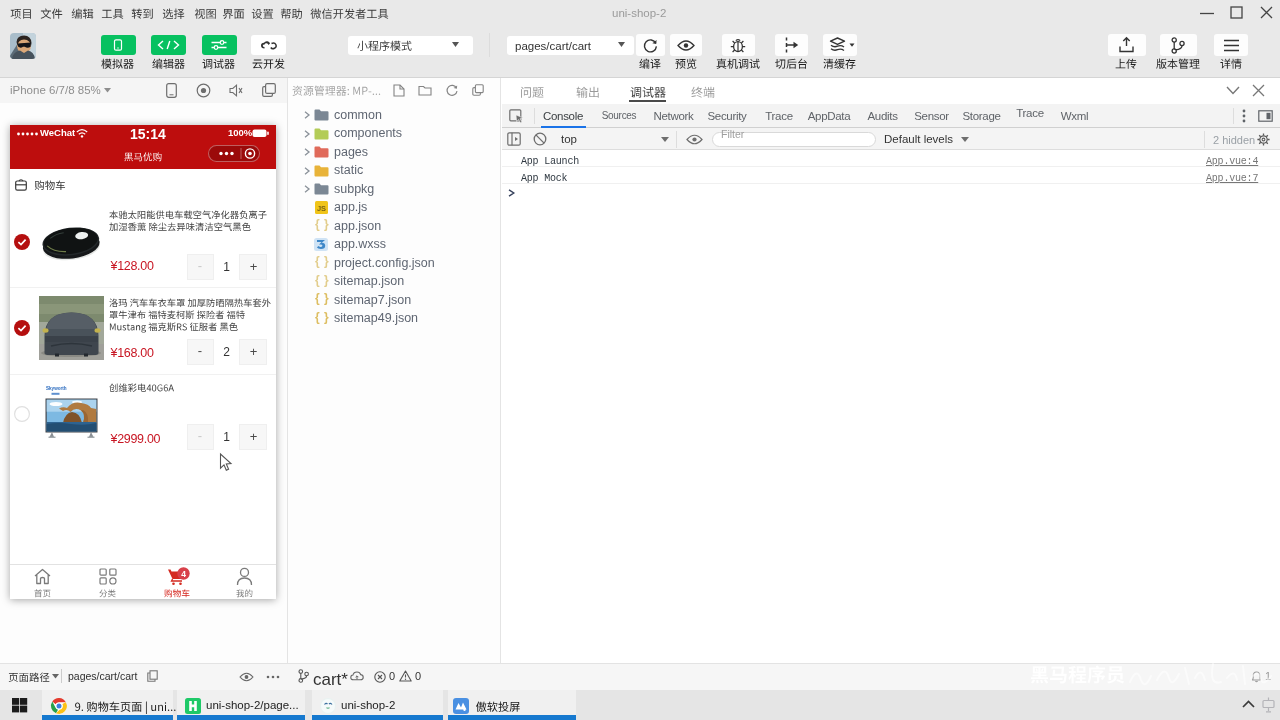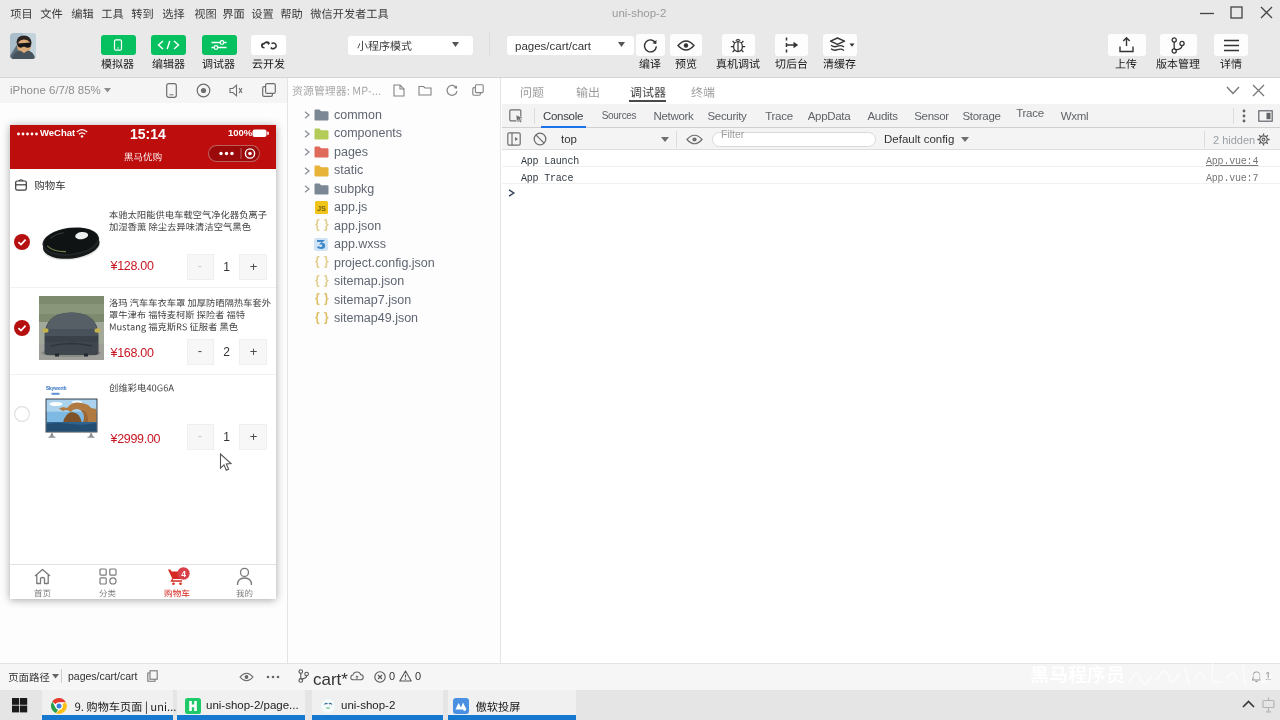--- a/index.html
+++ b/index.html
@@ -409,40 +409,40 @@
 <svg class="ic" style="left:661px;top:136.5px" width="9" height="6">
     <path d="M0 0 L8 0 L4 5 Z" fill="#6e6e6e"></path>
   </svg>
 <div class="abs" style="left:676px;top:131px;width:1px;height:17px;background:#ddd"></div>
 <svg class="ic" style="left:686px;top:134px" width="17" height="11" viewBox="0 0 17 11">
     <path d="M1 5.5 Q8.5 -3 16 5.5 Q8.5 14 1 5.5 Z" stroke="#6e6e6e" stroke-width="1.2" fill="none"></path>
     <circle cx="8.5" cy="5.5" r="2.1" fill="#6e6e6e"></circle>
   </svg>
 <div class="abs" style="left:712px;top:132px;width:164px;height:15px;background:#fff;border:1px solid #d9d9d9;border-radius:8px"></div>
 <div class="lbl" style="left:721px;top:128px;font-size:10.5px;color:#9e9e9e">Filter</div>
-<div class="lbl" style="left:884px;top:133px;font-size:11.5px;color:#333">Default config</div>
+<div class="lbl" style="left:884px;top:133px;font-size:11.5px;color:#333">Default levels</div>
 <svg class="ic" style="left:961px;top:136.5px" width="9" height="6">
     <path d="M0 0 L8 0 L4 5 Z" fill="#6e6e6e"></path>
   </svg>
 <div class="abs" style="left:1204px;top:131px;width:1px;height:17px;background:#ddd"></div>
 <div class="lbl" style="left:1213px;top:133.5px;font-size:11px;color:#9aa0a6">2 hidden</div>
 <svg class="ic" style="left:1257px;top:133px" width="13" height="13" viewBox="0 0 13 13">
     <g stroke="#5a5a5a" fill="none">
       <circle cx="6.5" cy="6.5" r="3.7" stroke-width="1.2"></circle>
       <circle cx="6.5" cy="6.5" r="1.4" stroke-width="1.1"></circle>
       <path d="M6.5 0.4 V2.6 M6.5 10.4 V12.6 M0.4 6.5 H2.6 M10.4 6.5 H12.6 M2.2 2.2 L3.7 3.7 M9.3 9.3 L10.8 10.8 M10.8 2.2 L9.3 3.7 M3.7 9.3 L2.2 10.8" stroke-width="1.3"></path>
     </g>
   </svg>
 
 <div class="abs" style="left:502px;top:150px;width:778px;height:16.5px;border-bottom:1px solid #f0f0f0"></div>
 <div class="abs" style="left:502px;top:166.5px;width:778px;height:17px;border-bottom:1px solid #f0f0f0"></div>
 <div class="lbl" style="left:521px;top:155.8px;font-family:'Liberation Mono',monospace;font-size:10px;letter-spacing:-0.2px;color:#303942">App Launch</div>
-<div class="lbl" style="left:521px;top:172.8px;font-family:'Liberation Mono',monospace;font-size:10px;letter-spacing:-0.2px;color:#303942">App Trace</div>
+<div class="lbl" style="left:521px;top:172.8px;font-family:'Liberation Mono',monospace;font-size:10px;letter-spacing:-0.2px;color:#303942">App Mock</div>
 <div class="lbl" style="left:1206px;top:155.8px;font-family:'Liberation Mono',monospace;font-size:10px;letter-spacing:-0.2px;color:#777;text-decoration:underline">App.vue:4</div>
-<div class="lbl" style="left:1206px;top:172.8px;font-family:'Liberation Mono',monospace;font-size:10px;letter-spacing:-0.2px;color:#777;">App.vue:7</div>
+<div class="lbl" style="left:1206px;top:172.8px;font-family:'Liberation Mono',monospace;font-size:10px;letter-spacing:-0.2px;color:#777;text-decoration:underline">App.vue:7</div>
 <svg class="ic" style="left:508px;top:188.5px" width="7" height="8">
     <path d="M1 0.8 L5.8 4 L1 7.2" stroke="#36415c" stroke-width="1.4" fill="none"></path>
   </svg>
 
 <div class="abs" style="left:0;top:663px;width:1280px;height:27px;background:#f6f6f6;border-top:1px solid #e3e3e3"></div>
 <svg class="ic" style="left:52px;top:673.5px" width="8" height="5">
     <path d="M0 0 L7 0 L3.5 4.5 Z" fill="#666"></path>
   </svg>
 <div class="abs" style="left:61px;top:669px;width:1px;height:14px;background:#ccc"></div>
 <div class="lbl" style="left:68px;top:669.5px;font-size:10.5px;color:#2f2f2f">pages/cart/cart</div>

